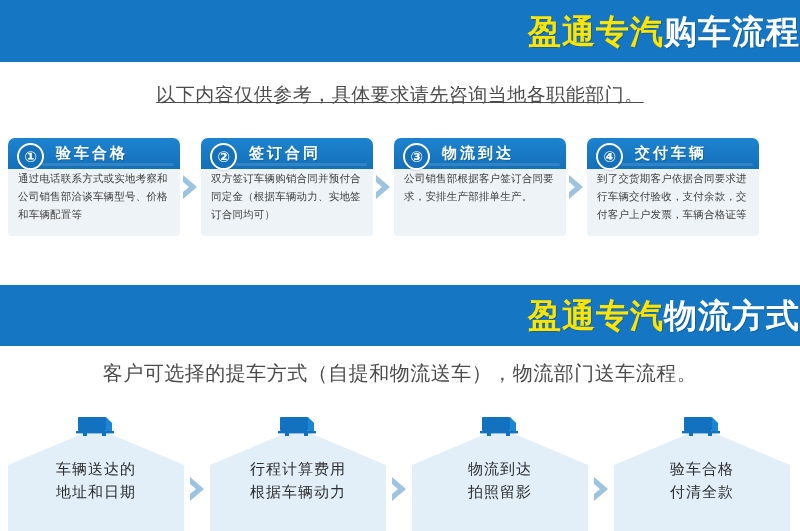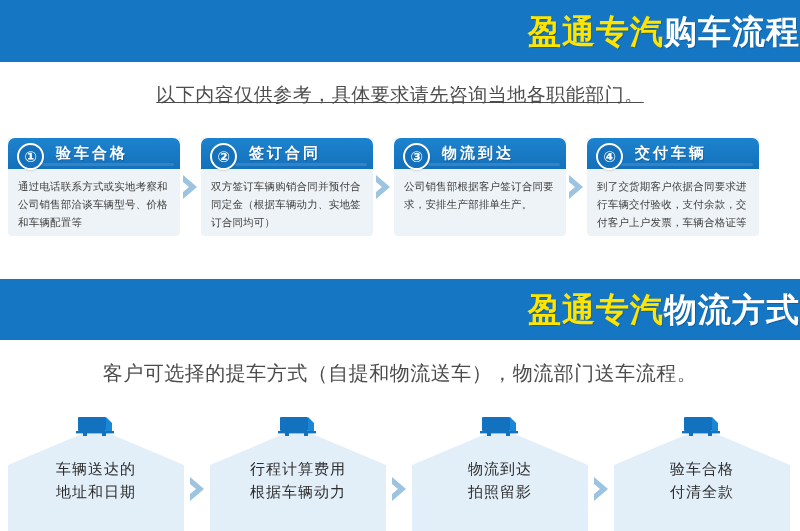--- a/index.html
+++ b/index.html
@@ -14,21 +14,21 @@
   
   .banner {
     position: absolute;
     left: 0; width: 800px;
     background: #1577c4;
     display: flex;
     align-items: center;
     justify-content: flex-end;
   }
   .banner-1 { top: 0; height: 62px; }
-  .banner-2 { top: 279px; height: 61px; }
+  .banner-2 { top: 285px; height: 61px; }
   .banner-title {
     font-size: 33px;
     font-weight: bold;
     letter-spacing: 1px;
     line-height: 1;
     white-space: nowrap;
     text-shadow: 1px 1px 0 rgba(0,0,0,0.18);
   }
   .t-yellow { color: #ffe400; }
   .t-white  { color: #ffffff; }
@@ -97,21 +97,21 @@
   .card-title {
     margin-left: 48px;
     color: #ffffff;
     font-size: 15px;
     font-weight: bold;
     letter-spacing: 3px;
     white-space: nowrap;
     text-shadow: 1px 1px 0 rgba(0,0,0,0.15);
   }
   .card-body {
-    padding: 8px 10px 6px 10px;
+    padding: 0 10px 6px 10px;
     font-size: 10.5px;
     line-height: 1.72;
     color: #3e3e3e;
     letter-spacing: 0.2px;
   }
   .chev {
     flex: 0 0 21px;
     height: 98px;
     display: flex;
     align-items: center;

